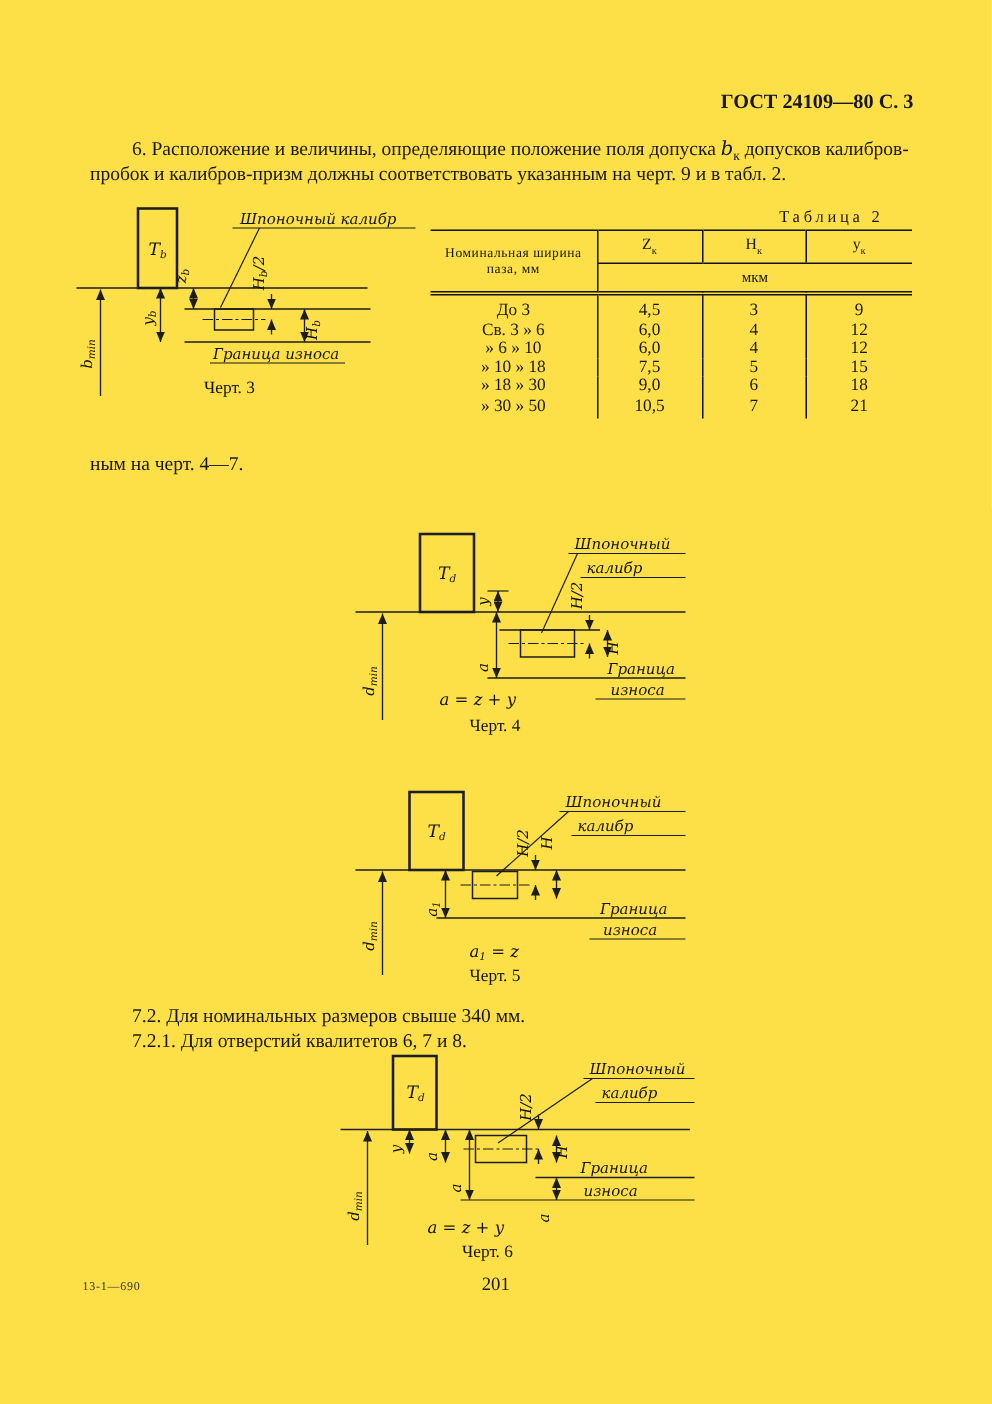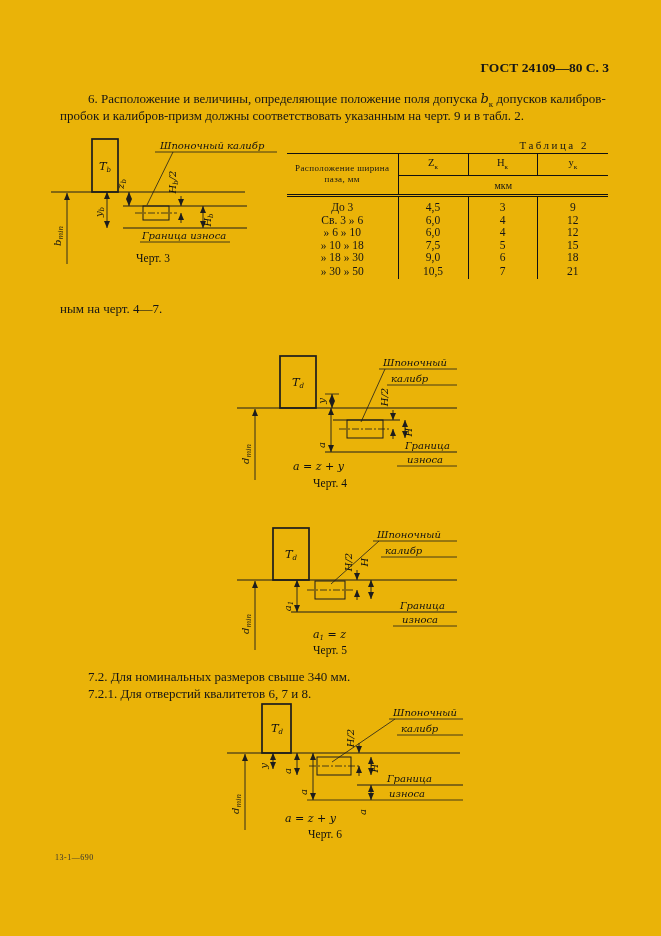--- a/index.html
+++ b/index.html
@@ -1,16 +1,16 @@
 <!DOCTYPE html>
 <html><head>
 <meta charset="utf-8">
 <style>
   html,body{margin:0;padding:0;background:#e8e8e8;}
-  .page{position:relative;width:661px;height:936px;background:#eab308;overflow:hidden;
+  .page{position:relative;width:661px;height:936px;background:#fde047;overflow:hidden;
         font-family:"Liberation Serif",serif;color:#161616;}
   .abs{position:absolute;}
   .hdr{font-weight:bold;font-size:13.5px;}
   .bl{font-size:13px;line-height:17px;white-space:nowrap;}
   .ind{padding-left:28px;}
   .bl sub{font-size:9px;}
   .bl i{font-family:"DejaVu Serif",serif;}
   .tcap{font-size:11px;letter-spacing:2.5px;}
   table.t2{border-collapse:collapse;table-layout:fixed;width:321px;border-top:1.6px solid #111;}
   table.t2 td{padding:0;text-align:center;vertical-align:middle;}
@@ -53,21 +53,21 @@
   <table class="t2 abs" style="top:153px;left:287px;">
     <colgroup>
         <col style="width:111px">
         <col style="width:70px">
         <col style="width:69px">
         <col style="width:71px">
       </colgroup>
     <tbody>
         <tr>
       <td rowspan="2" class="th1 dbl">
-        <span>Расположение ширина</span><br>
+        <span>Номинальная ширина</span><br>
         <span>паза, мм</span>
       </td>
       <td class="thp vl"><span>Z</span><sub>к</sub></td>
       <td class="thp vl"><span>Н</span><sub>к</sub></td>
       <td class="thp vl"><span>у</span><sub>к</sub></td>
     </tr>
     <tr>
       <td colspan="3" class="unit vl dbl">мкм</td>
     </tr>
     <tr style="height:16px">
@@ -283,14 +283,15 @@
     <text class="lbl" x="162" y="80">Граница</text>
     <text class="lbl" x="164" y="95">износа</text>
 
     <line class="dim" x1="146" y1="83" x2="146" y2="98" marker-start="url(#a6)" marker-end="url(#a6)"></line>
     <text class="lbl" text-anchor="middle" transform="rotate(-90 141 110)" x="141" y="110">а</text>
     <text class="frm" x="60" y="120">a = z + y</text>
     <text class="cap" x="100" y="136" text-anchor="middle">Черт. 6</text>
   </svg>
 
   <div class="abs ftl" style="top:853px;left:55px;">13-1—690</div>
+  <div class="abs ftp" style="top:849px;left:0;width:661px;text-align:center;">201</div>
 
 </div>
 
 </body></html>

